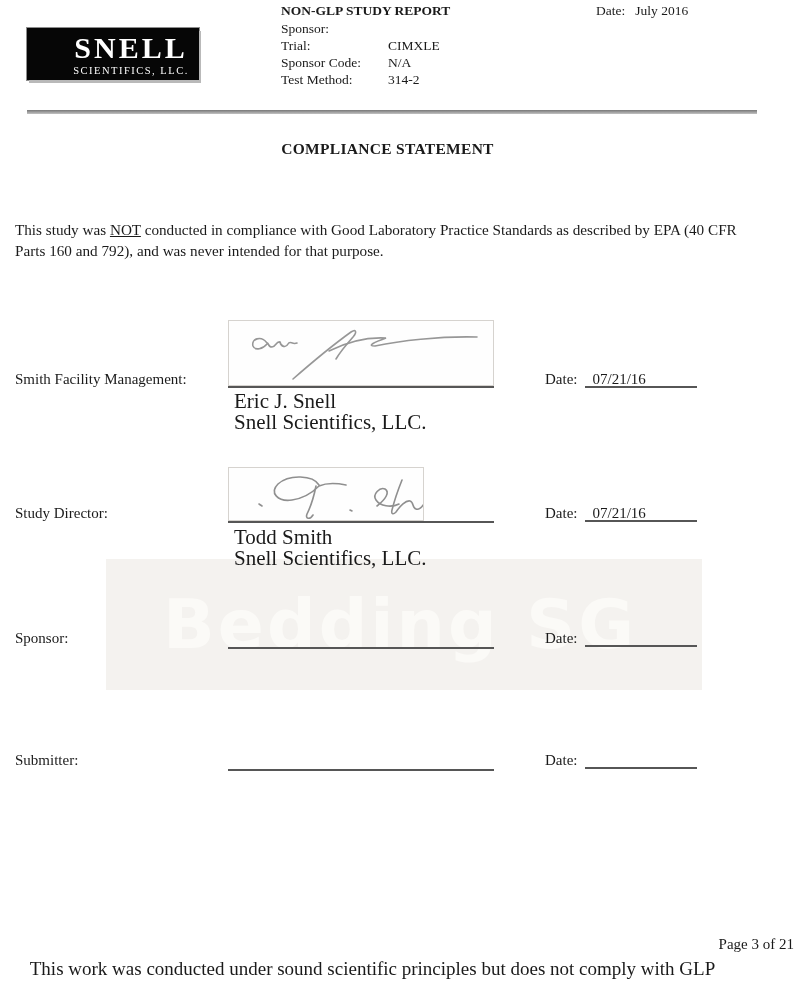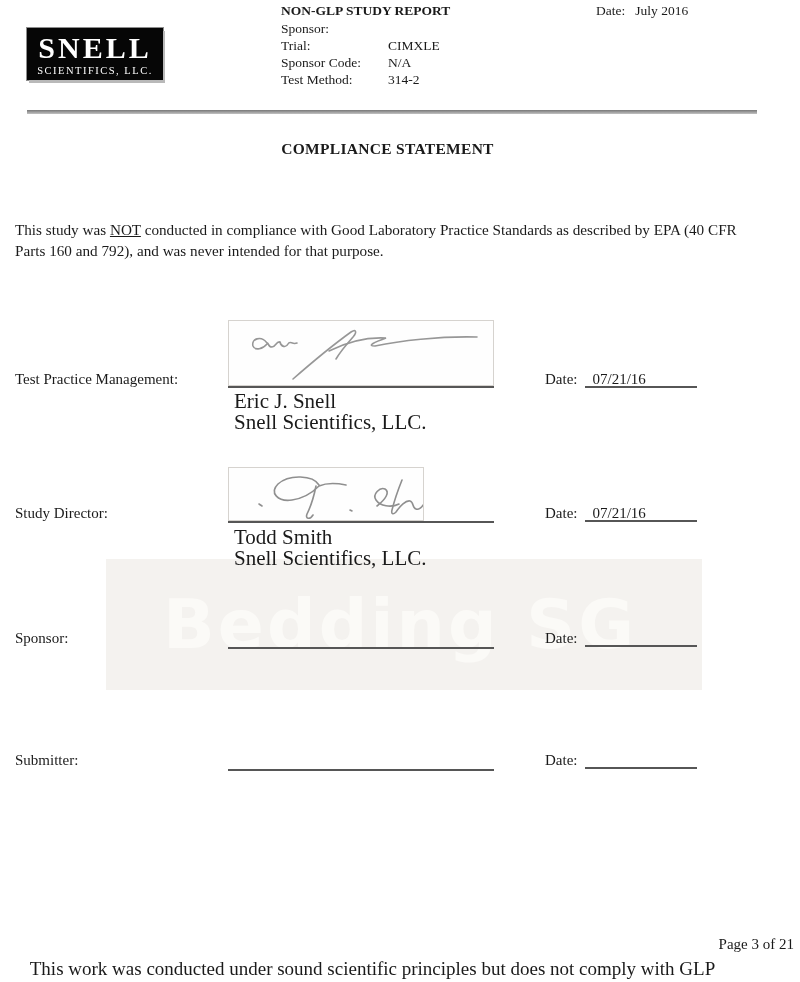--- a/index.html
+++ b/index.html
@@ -27,20 +27,21 @@
     color:#fbfaf7;
     white-space:nowrap;
   }
   
   .logo{
     position:absolute;left:27px;top:28px;width:136px;height:52px;
     background:#060606;color:#ffffff;
     display:flex;flex-direction:column;justify-content:center;align-items:center;
     box-shadow:2px 3px 0 #b9b9b9, 0 0 0 1px #8d8d8d;
     z-index:2;
+    padding-left:36px;
   }
   .logo-name{
     font-family:"Liberation Serif", serif;
     font-weight:bold;font-size:30px;line-height:32px;letter-spacing:3px;
   }
   .logo-sub{
     font-family:"Liberation Serif", serif;
     font-size:10.5px;line-height:13px;letter-spacing:1.5px;
   }
   
@@ -139,21 +140,21 @@
       <span class="hdr-value">314-2</span>
     </div>
   </div>
 
   <div class="rule"></div>
 
   <div class="sec-title">COMPLIANCE STATEMENT</div>
 
   <div class="para"><span>This study was </span><span class="und">NOT</span><span> conducted in compliance with Good Laboratory Practice Standards as described by EPA (40 CFR Parts 160 and 792), and was never intended for that purpose.</span></div>
 
-  <div class="role-label" style="top:371px;">Test Practice Management:</div>
+  <div class="role-label" style="top:371px;">Smith Facility Management:</div>
   <div class="sig-box" style="left:228px;top:320px;width:266px;height:66px;">
     <svg viewBox="0 0 264 64">
       <g fill="none" stroke="#979797" stroke-width="1.6" stroke-linecap="round">
         <path d="M38,22 C32,14 22,18 24,25 C26,30 34,28 38,23 C40,20 38,26 43,26 C47,26 47,20 51,21 C52,26 57,27 59,23 C61,19 63,24 68,22"></path>
         <path d="M64,58 C80,44 104,24 122,11 C126,8 129,10 124,16 C117,24 111,31 107,38"></path>
         <path d="M100,30 C120,20 139,16 157,17 C146,21 137,25 146,25 C170,20 210,15 248,16"></path>
       </g>
     </svg>
   </div>
   <div class="sig-line" style="left:228px;top:386px;width:266px;"></div>

